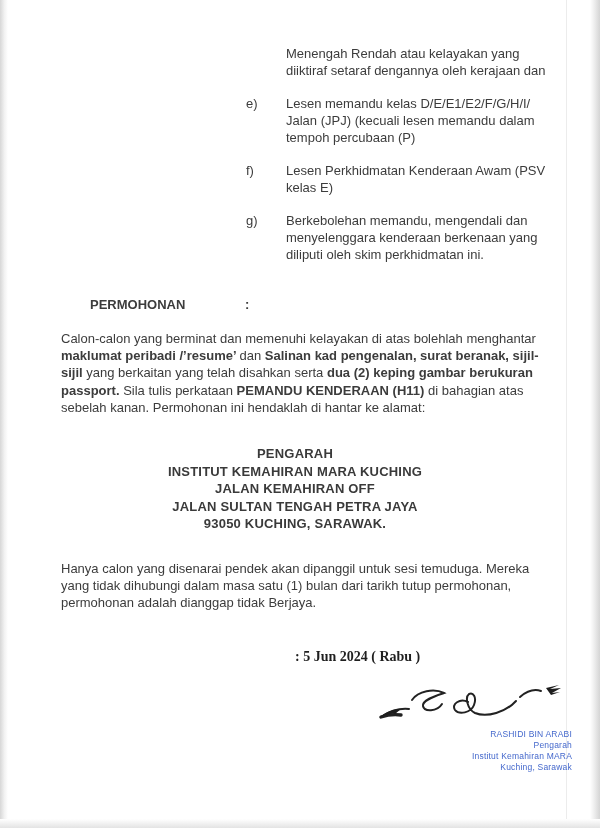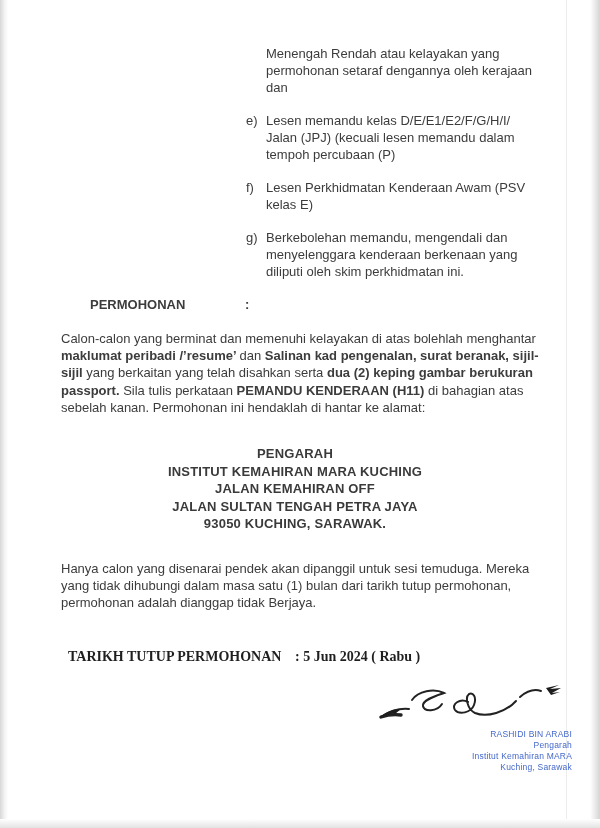--- a/index.html
+++ b/index.html
@@ -14,21 +14,21 @@
   
   .edge-left{position:absolute;left:0;top:0;width:8px;height:828px;
     background:linear-gradient(to right,#d7d7d7,#f2f2f2 55%,#ffffff);}
   .edge-right{position:absolute;right:0;top:0;width:10px;height:828px;
     background:linear-gradient(to left,#d4d4d4,#efefef 60%,#ffffff);}
   .edge-right-faint{position:absolute;left:566px;top:0;width:1px;height:828px;background:#ececec;}
   .edge-bottom{position:absolute;left:0;bottom:0;width:600px;height:9px;
     background:linear-gradient(to top,#e3e3e3,#ffffff);}
 
   .qual-list{position:absolute;left:246px;top:45px;width:310px;font-size:13px;line-height:17px;}
-  .qual-item{display:flex;margin-bottom:16px;}
+  .qual-item{display:flex;margin-bottom:16px;gap:20px;}
   .qual-item:last-child{margin-bottom:0;}
   .qual-letter{width:20px;flex:0 0 20px;}
   .qual-lines{flex:1;}
 
   .permohonan-row{position:absolute;left:70px;top:297px;width:320px;font-size:13px;font-weight:700;padding-left:20px;}
   .permohonan-colon{position:absolute;left:175px;top:0;font-weight:700;}
 
   .para1{position:absolute;left:61px;top:330px;width:486px;font-size:13px;line-height:17.2px;}
   .para1 .b{font-weight:700;text-align:center;}
 
@@ -53,21 +53,21 @@
   <div class="edge-left"></div>
   <div class="edge-right-faint"></div>
   <div class="edge-right"></div>
   <div class="edge-bottom"></div>
 
   <div class="qual-list">
     <div class="qual-item">
       <div class="qual-letter"></div>
       <div class="qual-lines">
         <div>Menengah Rendah atau kelayakan yang</div>
-        <div>permohonan setaraf dengannya oleh kerajaan dan</div>
+        <div>diiktiraf setaraf dengannya oleh kerajaan dan</div>
       </div>
     </div>
     <div class="qual-item">
       <div class="qual-letter">e)</div>
       <div class="qual-lines">
         <div>Lesen memandu kelas D/E/E1/E2/F/G/H/I/</div>
         <div>Jalan (JPJ) (kecuali lesen memandu dalam</div>
         <div>tempoh percubaan (P)</div>
       </div>
     </div>
@@ -99,21 +99,20 @@
     <div>PENGARAH</div>
     <div>INSTITUT KEMAHIRAN MARA KUCHING</div>
     <div>JALAN KEMAHIRAN OFF</div>
     <div>JALAN SULTAN TENGAH PETRA JAYA</div>
     <div>93050 KUCHING, SARAWAK.</div>
   </div>
 
   <div class="para2">Hanya calon yang disenarai pendek akan dipanggil untuk sesi temuduga. Mereka yang tidak dihubungi dalam masa satu (1) bulan dari tarikh tutup permohonan, permohonan adalah dianggap tidak Berjaya.</div>
 
   <div class="closing-row">
-    <span>TARIKH TUTUP PERMOHONAN</span>
     <span class="closing-value">: 5 Jun 2024 ( Rabu )</span>
   </div>
 
   <svg class="signature" viewBox="0 0 212 50" xmlns="http://www.w3.org/2000/svg">
     <g fill="none" stroke="#222222" stroke-width="2" stroke-linecap="round">
       <path d="M5 33 C14 27 24 24 33 25"></path>
       <path d="M5 33 C11 31 18 30 25 31" stroke-width="3.4"></path>
       <path d="M36 16 C42 7 58 4 68 9 C59 12 46 16 47 22 C48 28 61 28 66 20"></path>
       <path d="M92 18 C84 14 75 20 79 26 C83 31 95 29 98 21 C101 13 97 8 93 10 C89 13 91 25 99 29 C111 34 130 28 140 17"></path>
       <path d="M144 13 C151 7 159 5 165 7"></path>

